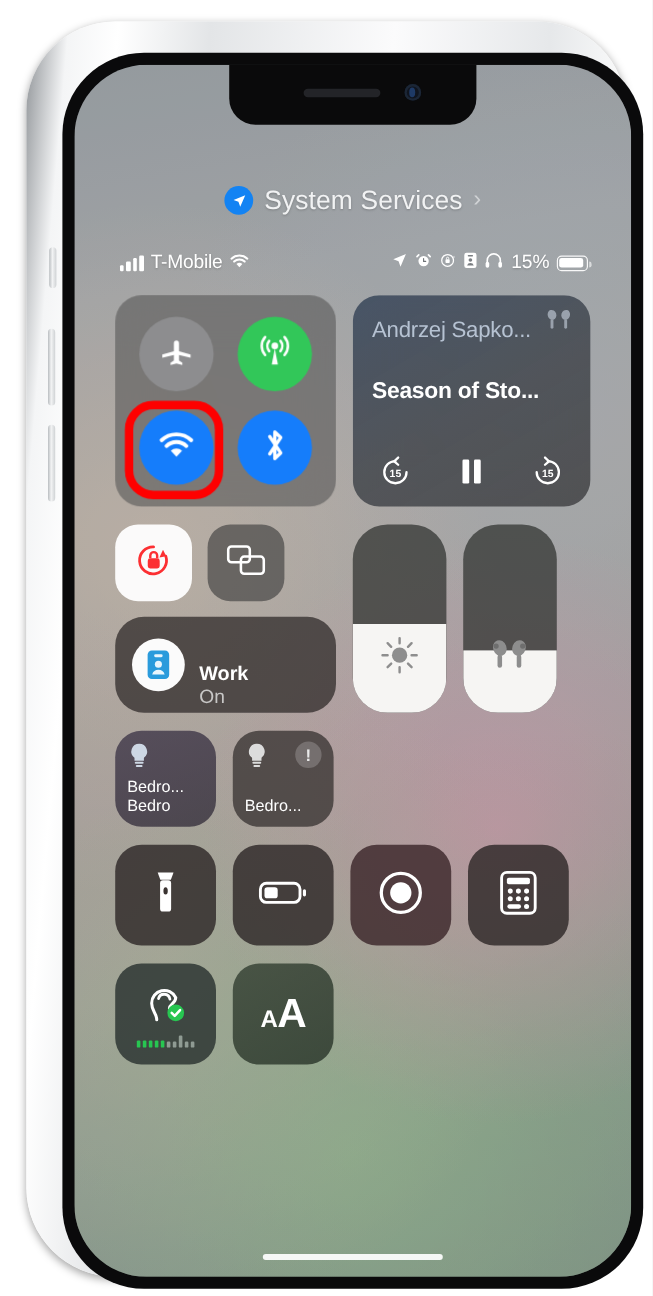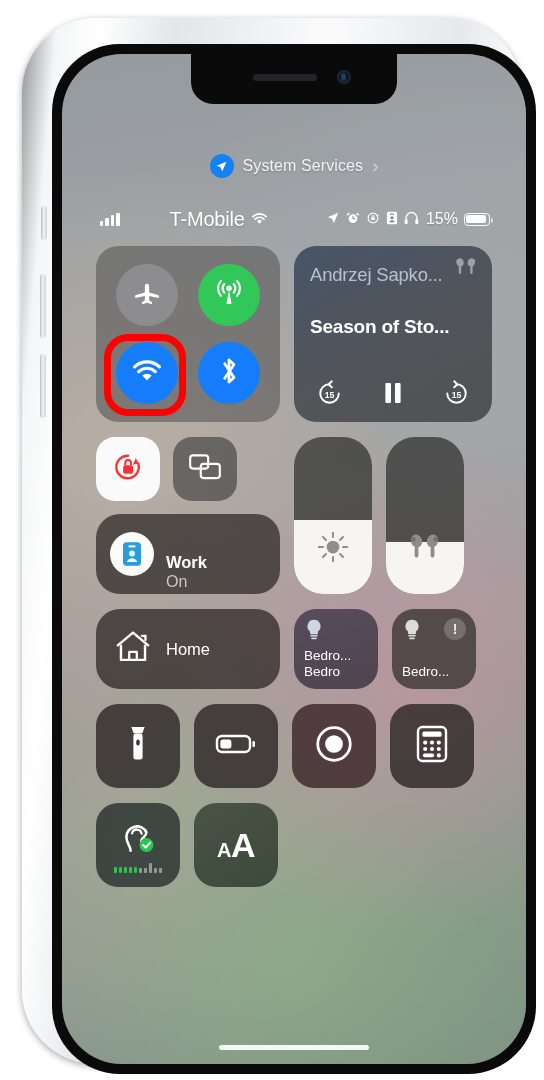--- a/index.html
+++ b/index.html
@@ -73,40 +73,40 @@
 
   
   #system-services{
     position:absolute; top:100px; left:0; width:100%;
     display:flex; align-items:center; justify-content:center; gap:9px;
   }
   #ss-icon{
     width:24px;height:24px;border-radius:50%;background:#1383f3;
     display:flex;align-items:center;justify-content:center;
   }
-  #ss-label{ color:#f1f2f3; font-size:16px; letter-spacing:.1px;
+  #ss-label{ color:#f1f2f3; font-size:22px; letter-spacing:.1px;
     text-shadow:0 1px 2px rgba(0,0,0,.22); }
   #ss-chevron{ color:#d9dbdd; font-size:19px; font-weight:300; opacity:.85; }
 
   
   #status-bar{
     position:absolute; top:152px; left:38px; right:36px; height:26px;
     display:flex; align-items:center; justify-content:space-between;
     color:#fff; font-size:16.5px; font-weight:600;
     text-shadow:0 1px 2px rgba(0,0,0,.2);
   }
   #status-left{ display:flex; align-items:center; gap:6px; }
   #status-right{ display:flex; align-items:center; gap:6px; }
   .sig-bars{ display:flex; align-items:flex-end; gap:2px; height:13px; }
   .sig-bars i{ display:block; width:3.4px; background:#fff; border-radius:1px; }
   .sig-bars i:nth-child(1){height:5px}
   .sig-bars i:nth-child(2){height:8px}
   .sig-bars i:nth-child(3){height:11px}
   .sig-bars i:nth-child(4){height:13px}
-  #carrier{ font-size:20px; font-weight:500; letter-spacing:-.2px;margin-left:44px; }
+  #carrier{ font-size:16px; font-weight:500; letter-spacing:-.2px; }
   #battery-pct{ font-size:16px; font-weight:500; margin-left:1px; }
   #battery-shell{
     width:26px;height:13px;border-radius:4px;border:1.6px solid rgba(255,255,255,.92);
     position:relative; display:flex; align-items:center; padding:1.4px;
   }
   #battery-shell::after{
     content:"";position:absolute;right:-4px;top:4px;width:2.2px;height:5px;
     border-radius:0 2px 2px 0;background:rgba(255,255,255,.6);
   }
   #battery-fill{ height:100%; width:92%; background:#fff; border-radius:2px; }
@@ -470,31 +470,20 @@
                 <ellipse cx="27.5" cy="11" rx="5.6" ry="6.6" transform="rotate(20 27.5 11)" fill="#8d8d8d"></ellipse>
                 <circle cx="30.6" cy="9.4" r="2.2" fill="#6e6e6e"></circle>
                 <rect x="25.6" y="16.5" width="3.8" height="11" rx="1.9" fill="#8d8d8d"></rect>
               </svg>
             </span>
           </div>
         </div>
       </div>
 
       <div class="row">
-        <div id="tile-home">
-          <span>
-            <svg width="38" height="36" viewBox="0 0 36 34">
-              <path d="M3.6 15.4 18 3.4l14.4 12" stroke="#fff" stroke-width="2.3" fill="none" stroke-linecap="round" stroke-linejoin="round"></path>
-              <path d="M6.6 14.8v14.4h22.8V14.8" stroke="#fff" stroke-width="2.3" fill="none" stroke-linejoin="round"></path>
-              <path d="M14.4 29.2v-7.6h7.2v7.6" stroke="#fff" stroke-width="2.1" fill="none" stroke-linejoin="round"></path>
-              <path d="M26.4 6.4h3.4v4" stroke="#fff" stroke-width="2.1" fill="none" stroke-linecap="round"></path>
-            </svg>
-          </span>
-          <span id="home-label">Home</span>
-        </div>
 
         <div class="acc-tile" id="tile-bedroom">
           <div class="acc-top">
             <span>
               <svg width="20" height="24" viewBox="0 0 18 22">
                 <path d="M9 1.6a6 6 0 0 1 3.6 10.8v2.2H5.4v-2.2A6 6 0 0 1 9 1.6z" fill="#cdd7e4"></path>
                 <rect x="5.6" y="15.4" width="6.8" height="1.6" rx=".8" fill="#cdd7e4"></rect>
                 <rect x="6.4" y="17.8" width="5.2" height="1.6" rx=".8" fill="#cdd7e4"></rect>
               </svg>
             </span>

